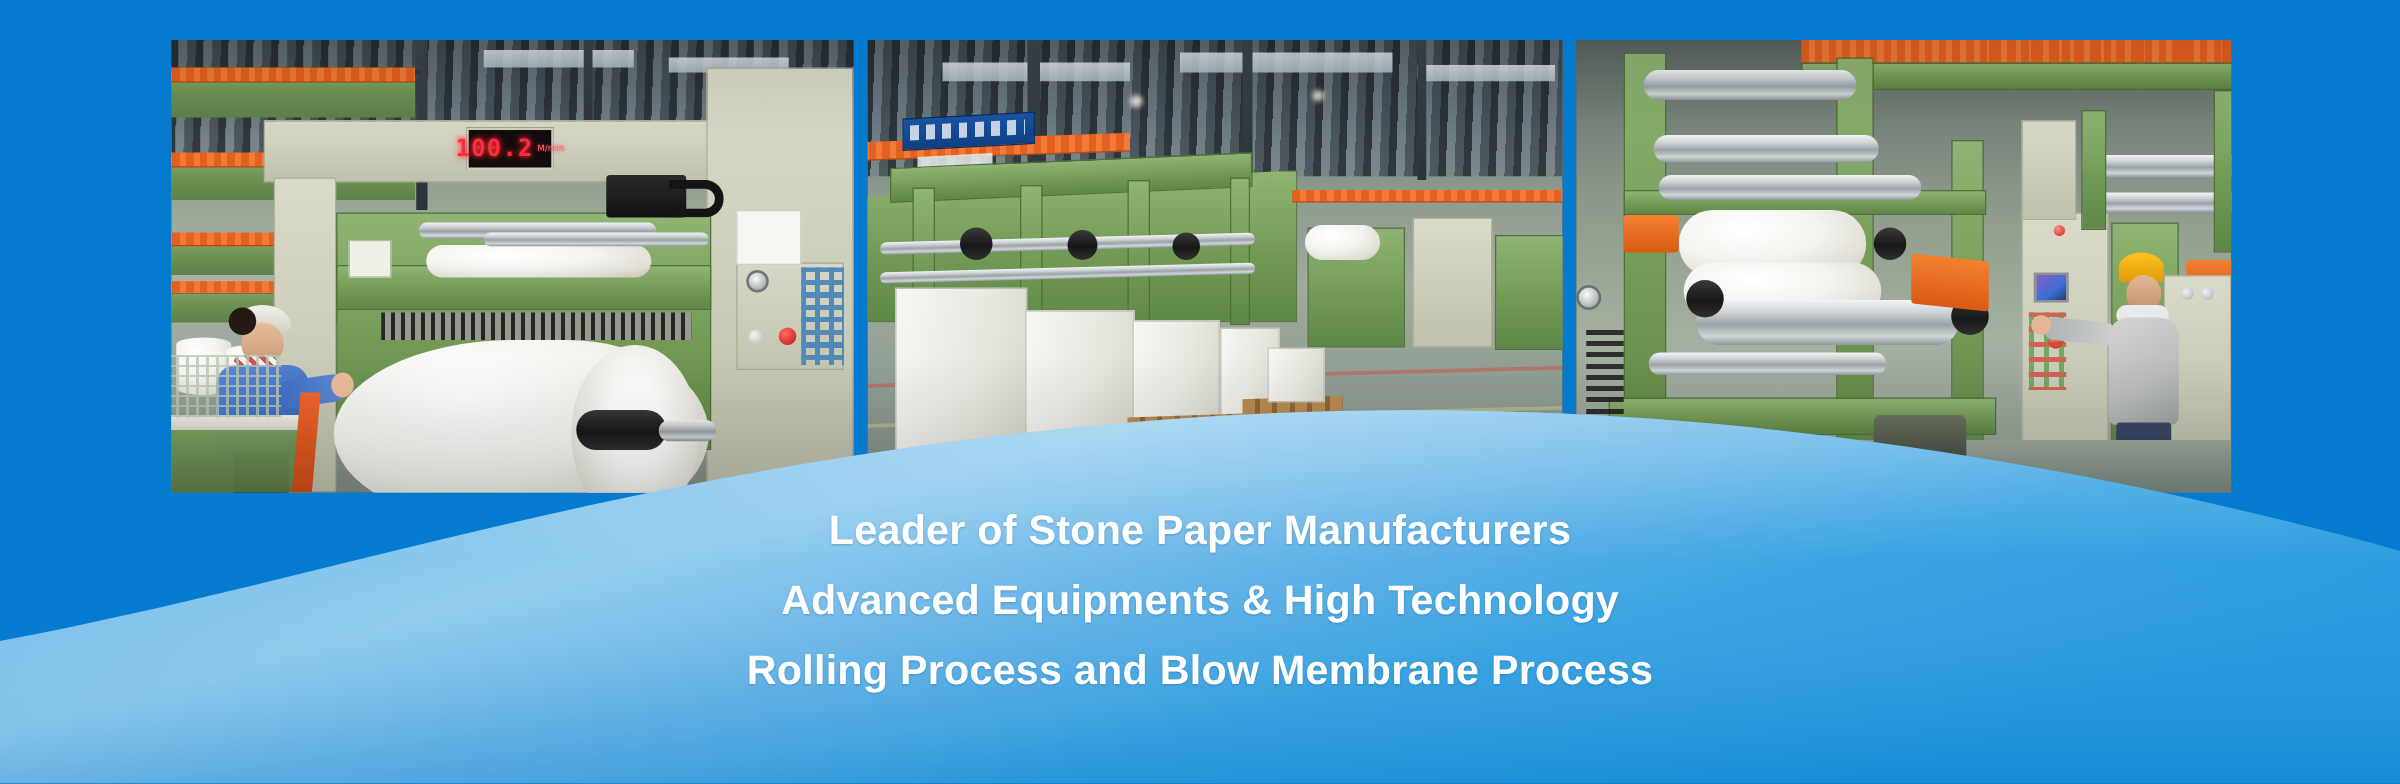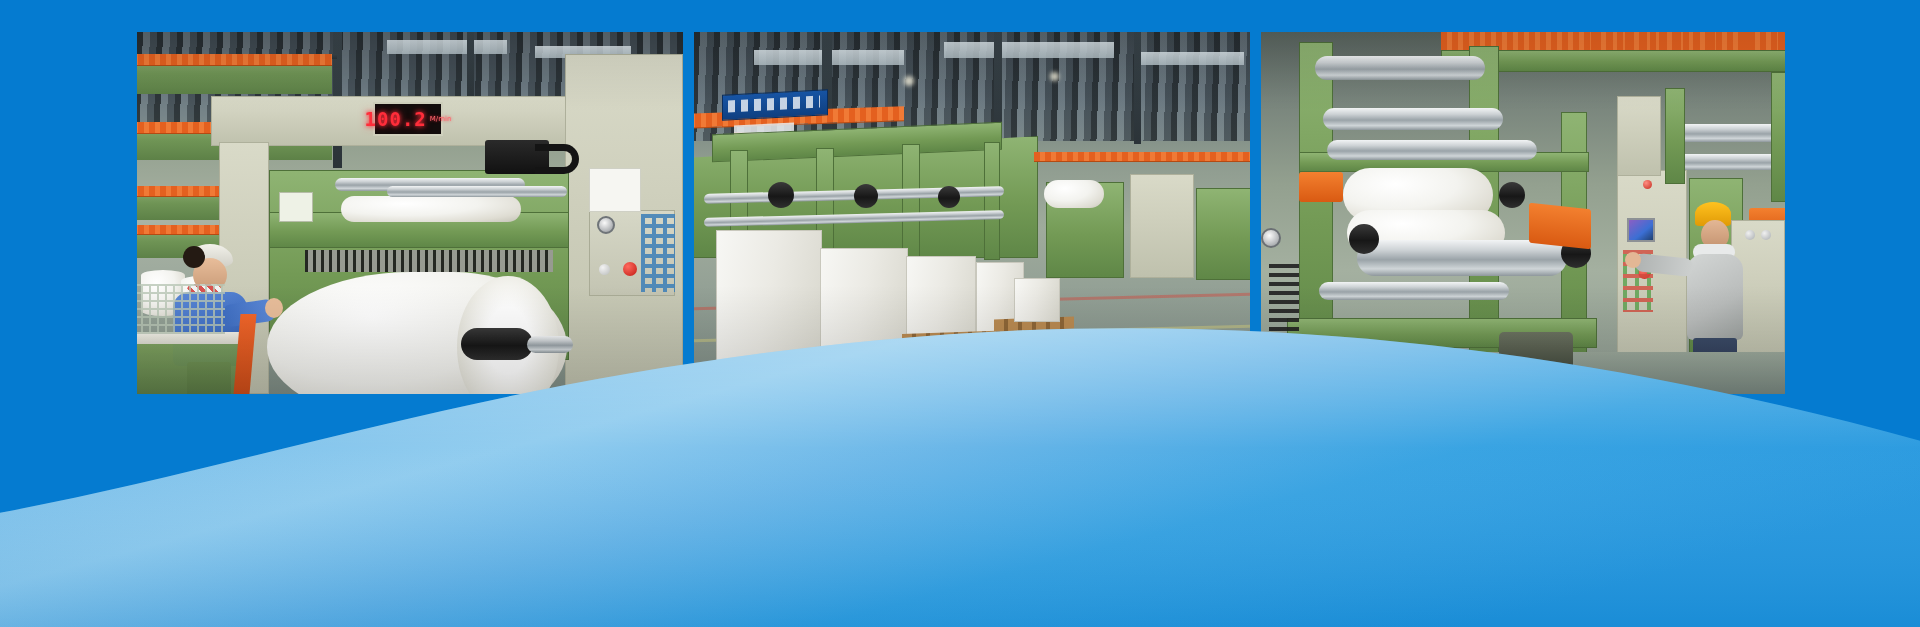--- a/index.html
+++ b/index.html
@@ -385,14 +385,19 @@
       <linearGradient id="curveGradV" x1="0" y1="0" x2="0" y2="1">
         <stop offset="0%" stop-color="#ffffff" stop-opacity="0.30"></stop>
         <stop offset="40%" stop-color="#ffffff" stop-opacity="0.05"></stop>
         <stop offset="100%" stop-color="#0a6fb8" stop-opacity="0.18"></stop>
       </linearGradient>
     </defs>
     <path d="M -40,627 L -40,520 C 250,470 480,378 880,340 C 1280,302 1640,360 1960,452 L 1960,627 Z" fill="url(#curveGrad)"></path>
     <path d="M -40,627 L -40,520 C 250,470 480,378 880,340 C 1280,302 1640,360 1960,452 L 1960,627 Z" fill="url(#curveGradV)"></path>
   </svg>
 
+  <div class="headlines">
+    <div class="headline">Leader of Stone Paper Manufacturers</div>
+    <div class="headline">Advanced Equipments &amp; High Technology</div>
+    <div class="headline">Rolling Process and Blow Membrane Process</div>
+  </div>
 
 </div>
 
 </body></html>

